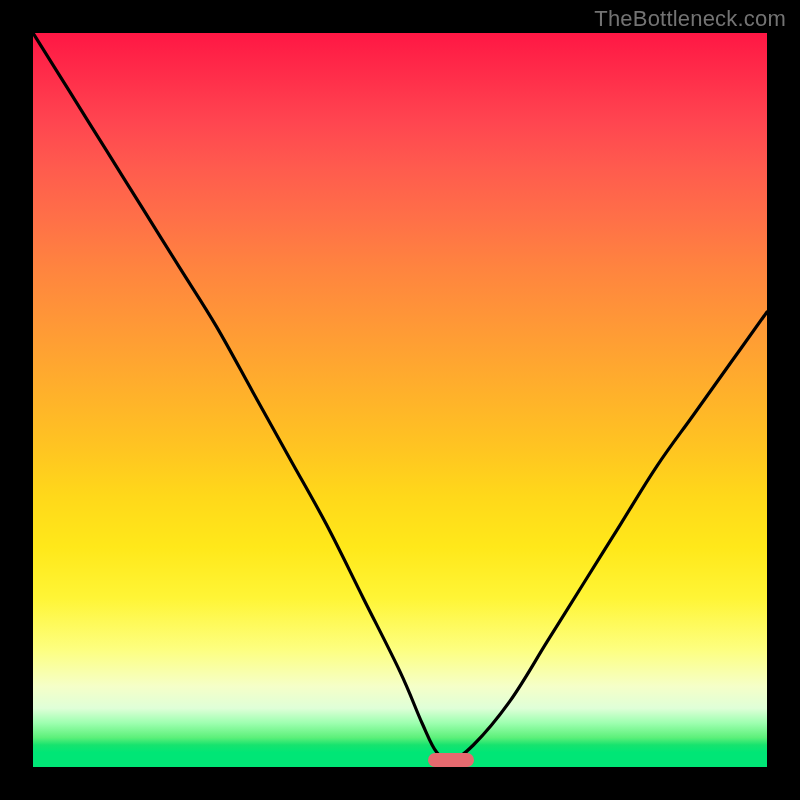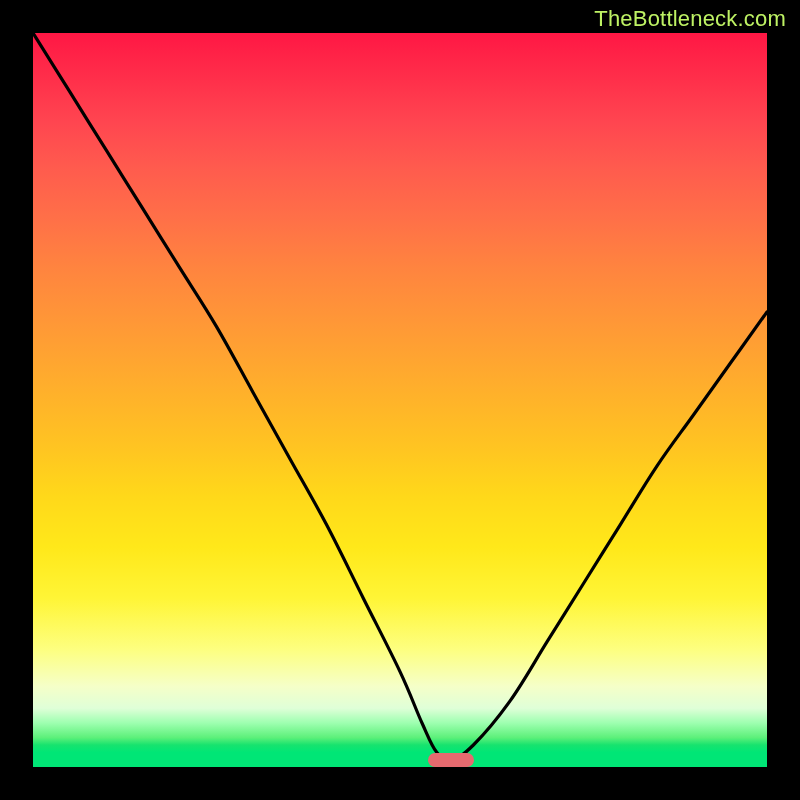--- a/index.html
+++ b/index.html
@@ -15,21 +15,21 @@
     width: 800px;
     height: 800px;
     background: #000;
   }
   .watermark {
     position: absolute;
     top: 6px;
     right: 14px;
     font-family: Arial, Helvetica, sans-serif;
     font-size: 22px;
-    color: #bef264;
+    color: #737373;
     letter-spacing: 0.2px;
     z-index: 5;
   }
   .plot {
     position: absolute;
     left: 33px;
     top: 33px;
     width: 734px;
     height: 734px;
     overflow: hidden;

